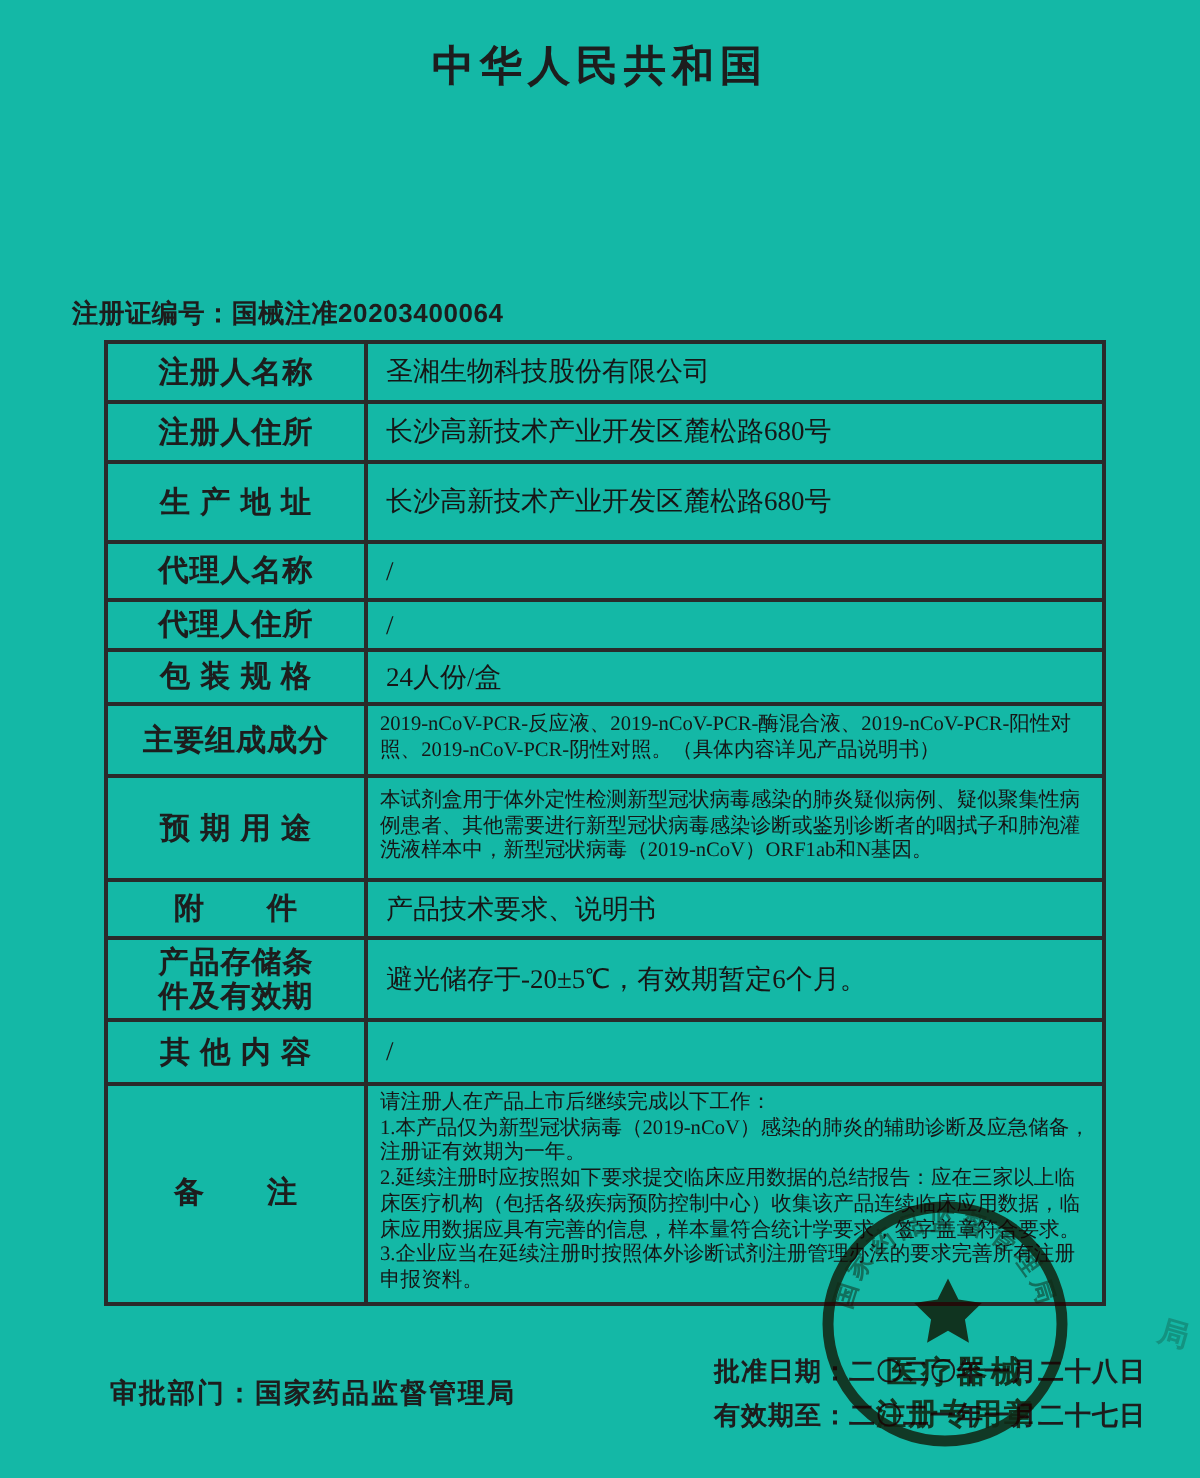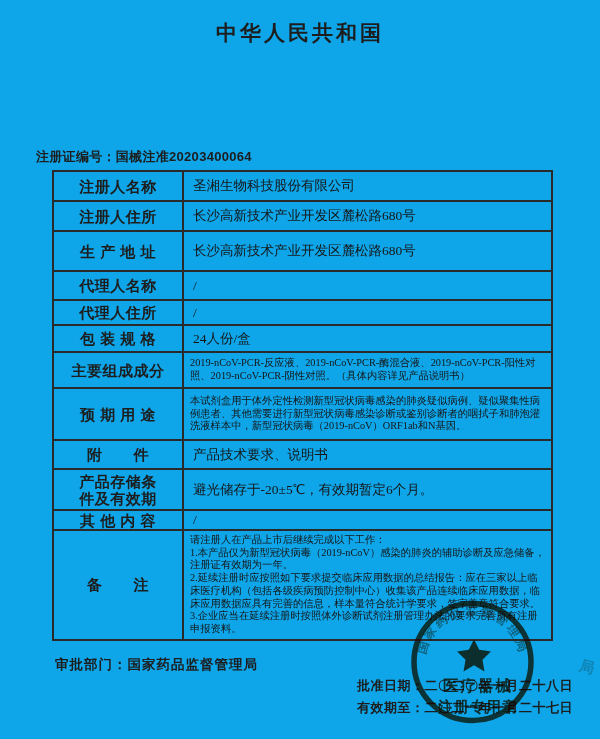--- a/index.html
+++ b/index.html
@@ -4,21 +4,21 @@
 <style>
   html,body { margin:0; padding:0; }
   body {
     width:600px; height:739px;
     background:#efefed;
     font-family:"Liberation Sans", sans-serif;
   }
   .page {
     position:relative;
     width:600px; height:739px;
-    background:#0ea5e9;
+    background:#14b8a6;
     overflow:hidden;
     color:#1d1d1d;
   }
   .country-title {
     position:absolute; top:19px; left:0; right:0;
     text-align:center;
     font-size:21px; font-weight:bold; letter-spacing:3px;
   }
   .doc-title {
     position:absolute; top:100px; left:0; right:0;
@@ -64,24 +64,24 @@
   }
   tr.r1,tr.r2 { height:30px; }
   tr.r3 { height:40px; }
   tr.r4 { height:29px; }
   tr.r5,tr.r6 { height:25px; }
   tr.r7 { height:27px; }
   tr.r8 { height:36px; }
   tr.r9 { height:52px; }
   tr.r10 { height:29px; }
   tr.r11 { height:41px; }
-  tr.r12 { height:20px; }
+  tr.r12 { height:32px; }
   tr.r13 { height:107px; }
   .dept {
-    position:absolute; left:55px; top:656px;
+    position:absolute; left:55px; top:688px;
     font-size:13.5px; font-weight:bold; letter-spacing:1px;
   }
   .dates {
     position:absolute; left:357px; top:675px;
     font-size:13px; font-weight:bold;
     line-height:21.5px; letter-spacing:0.5px;
   }
   .seal {
     position:absolute; left:390px; top:582px;
     mix-blend-mode:multiply;

